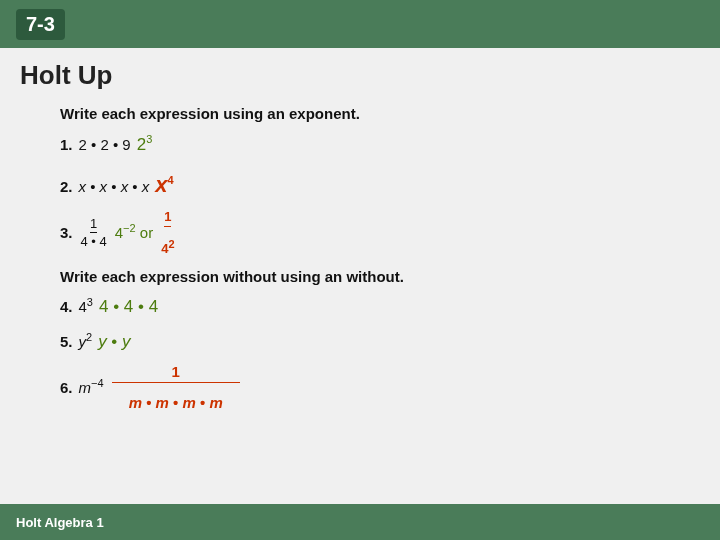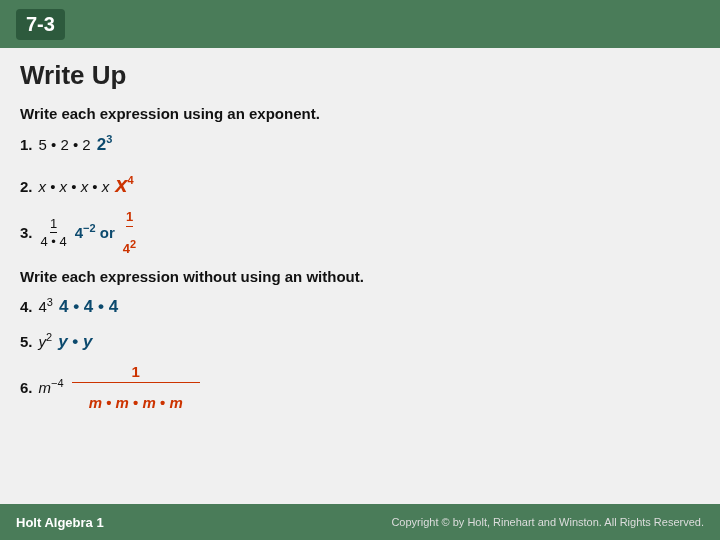--- a/index.html
+++ b/index.html
@@ -46,43 +46,44 @@
       font-size: 26px;
       font-weight: bold;
       color: #222;
       margin-bottom: 12px;
     }
 
     .content {
       font-size: 15px;
       color: #111;
       line-height: 1.7;
+      margin-left: 40px;
     }
 
     .problem {
       margin-bottom: 6px;
       display: flex;
       align-items: baseline;
       gap: 6px;
       flex-wrap: wrap;
     }
 
     .problem-num {
       font-weight: bold;
       font-size: 15px;
     }
 
     .problem-text {
       font-size: 15px;
     }
 
     .answer {
-      color: #0c4a6e;
+      color: #4d7c0f;
       font-size: 17px;
-      font-weight: bold;
+      font-weight: normal;
     }
 
     sup {
       font-size: 11px;
     }
 
     .section-header {
       font-size: 15px;
       font-weight: bold;
       margin-top: 10px;
@@ -148,29 +149,29 @@
   </style>
 </head>
 <body>
 
 <div class="header">
   <span class="header-badge">7-3</span>
 </div>
 
 <div class="main">
 
-  <div class="section-title">Write Up</div>
+  <div class="section-title">Holt Up</div>
 
   <div class="content">
 
     <div class="section-header">Write each expression using an exponent.</div>
 
     <div class="problem">
       <span class="problem-num">1.</span>
-      <span class="problem-text">5 • 2 • 2</span>
+      <span class="problem-text">2 • 2 • 9</span>
       <span class="answer">2<sup>3</sup></span>
     </div>
 
     <div class="problem">
       <span class="problem-num">2.</span>
       <span class="problem-text"><i>x</i> • <i>x</i> • <i>x</i> • <i>x</i></span>
       <span class="x-large"><i>x</i><sup>4</sup></span>
     </div>
 
     <div class="problem" style="align-items:center;">
@@ -207,14 +208,13 @@
         <span class="numerator" style="padding-left:60px; padding-right:60px; font-size:15px;">1</span>
         <span class="denominator" style="font-size:15px;"><i>m</i> • <i>m</i> • <i>m</i> • <i>m</i></span>
       </span>
     </div>
 
   </div>
 </div>
 
 <div class="footer">
   <span class="footer-left">Holt Algebra 1</span>
-  <span class="footer-right">Copyright © by Holt, Rinehart and Winston. All Rights Reserved.</span>
 </div>
 
 </body></html>

